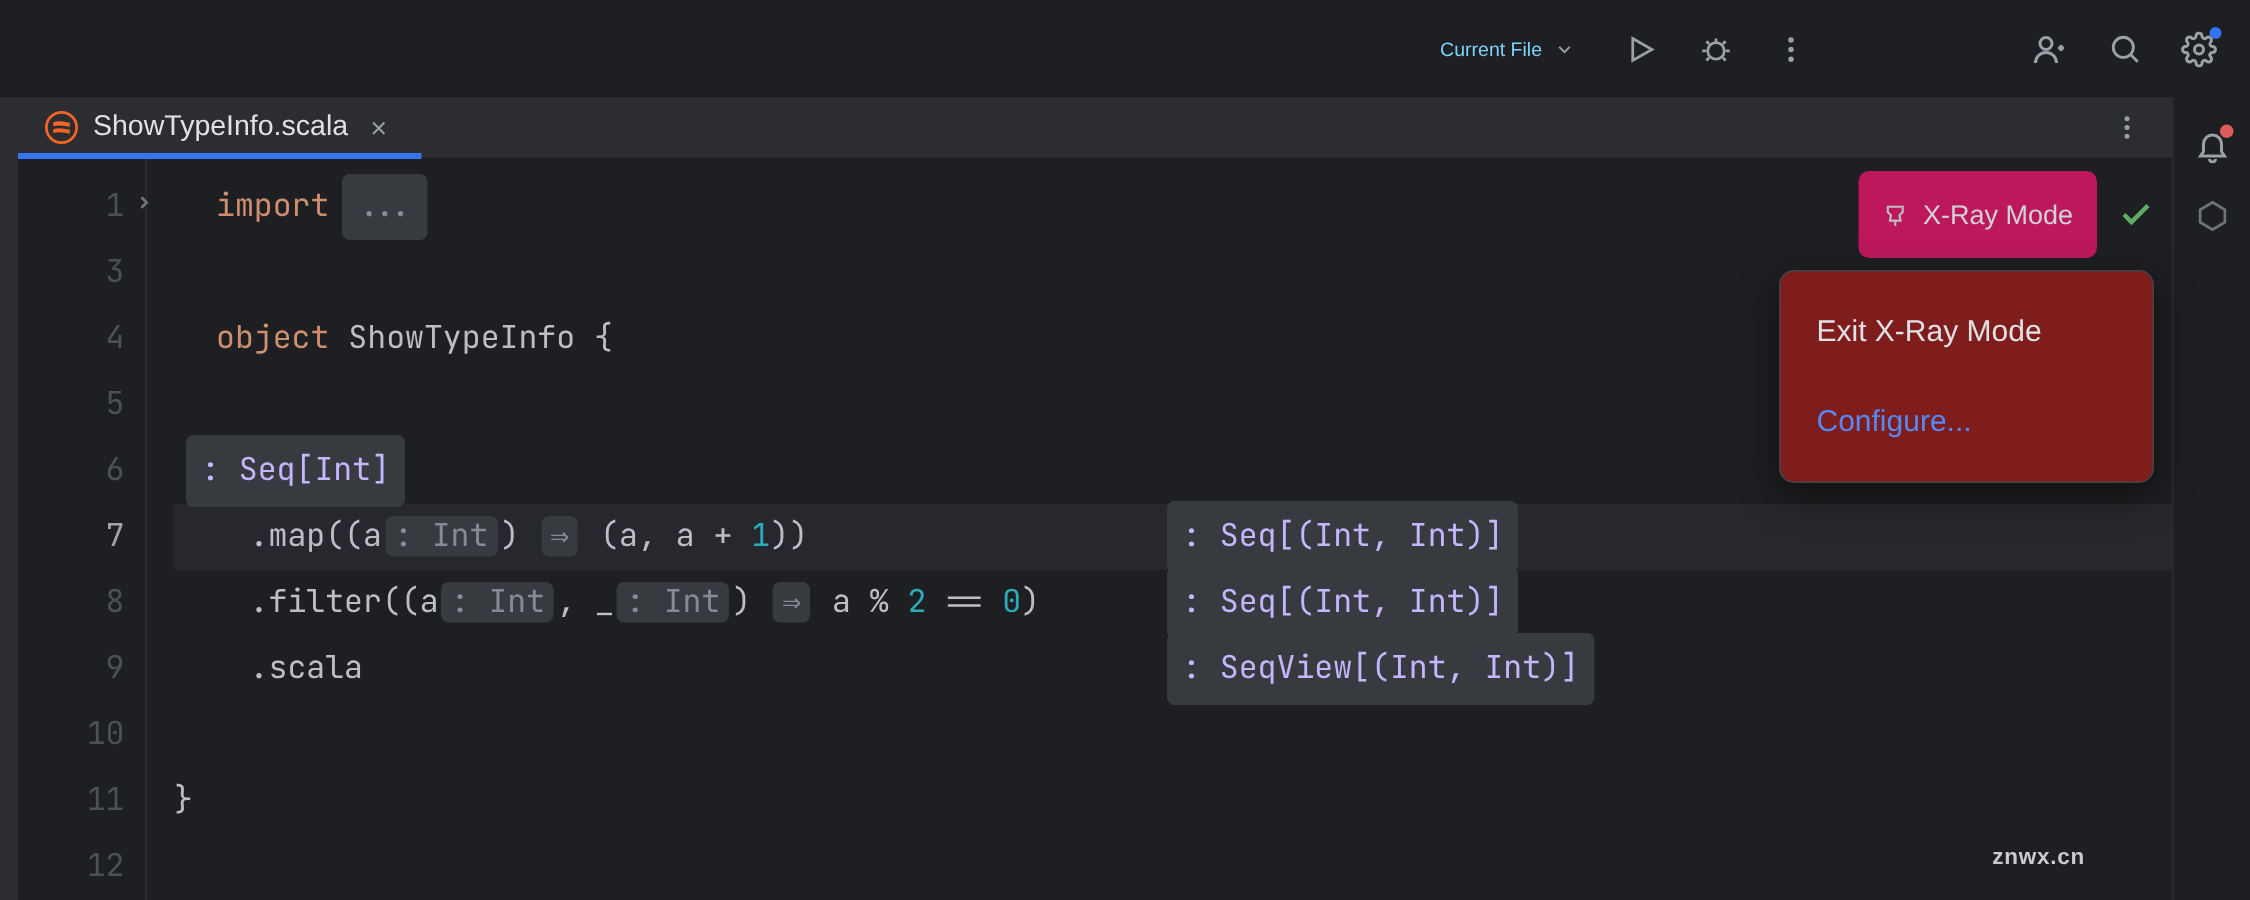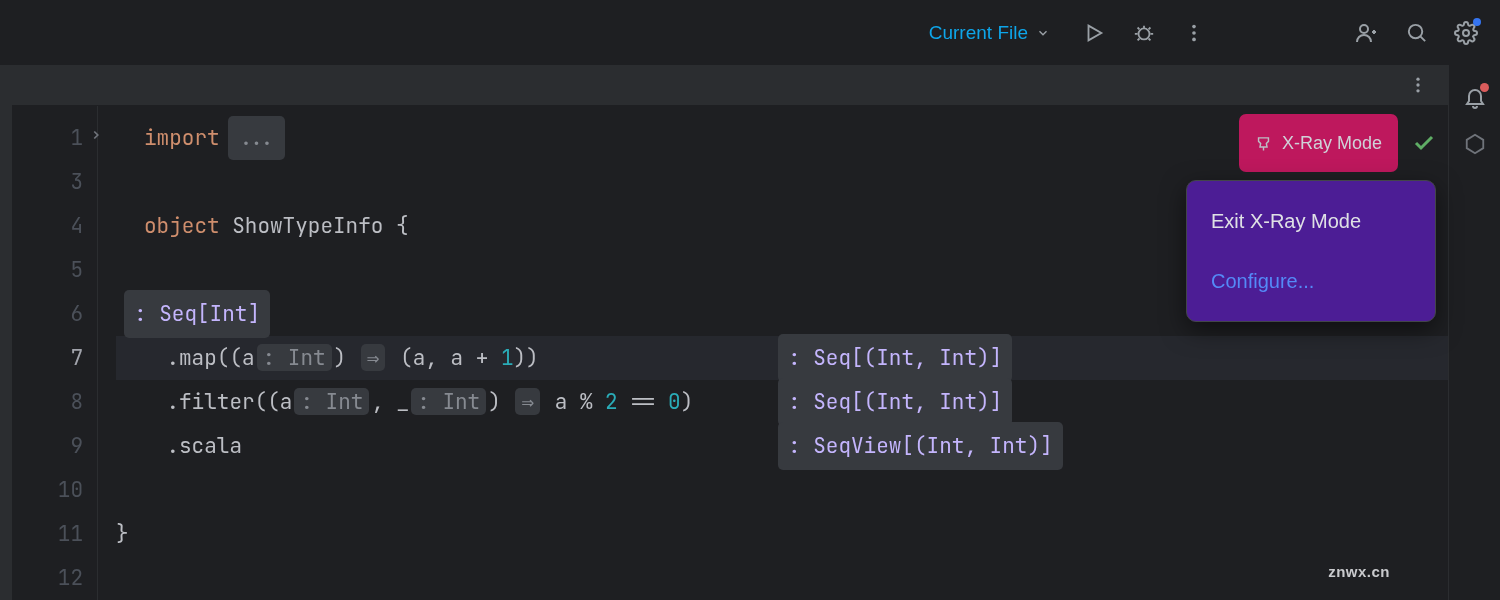--- a/index.html
+++ b/index.html
@@ -1,19 +1,19 @@
 <!DOCTYPE html>
 <html><head>
 <meta charset="utf-8">
 <style>
   * { margin: 0; padding: 0; box-sizing: border-box; }
   html, body { width: 1500px; height: 600px; background: #1e1f22; color: #bcbec4; font-family: -apple-system, "Segoe UI", sans-serif; overflow: hidden; }
   .topbar { height: 65px; display: flex; align-items: center; justify-content: flex-end; padding: 0 14px; gap: 6px; }
   .seg { display: flex; align-items: center; gap: 10px; }
-  .run-config { display: flex; align-items: center; gap: 8px; color: #0ea5e9; font-size: 19px; padding: 6px 14px; border-radius: 6px; cursor: pointer; }
+  .run-config { display: flex; align-items: center; gap: 8px; color: #7dd3fc; font-size: 13px; padding: 6px 14px; border-radius: 6px; cursor: pointer; }
   .ibtn { width: 40px; height: 40px; display: flex; align-items: center; justify-content: center; border-radius: 6px; cursor: pointer; color: #9aa0a6; }
   .gap { width: 120px; }
   .gear-wrap { position: relative; }
   .gear-dot { position: absolute; top: 5px; right: 5px; width: 8px; height: 8px; border-radius: 50%; background: #3574f0; }
   .body { display: flex; height: 535px; }
   .left { width: 12px; background: #2b2d30; }
   .main { flex: 1; display: flex; flex-direction: column; min-width: 0; }
   .tabs { height: 54px; background: #2b2d30; display: flex; align-items: stretch; border-bottom: 1px solid #1e1f22; position: relative; }
   .tab { display: flex; align-items: center; gap: 10px; padding: 0 18px; position: relative; color: #dfe1e5; font-size: 19px; cursor: pointer; }
   .tab .close { font-size: 16px; color: #9aa0a6; padding: 4px; }
@@ -31,21 +31,21 @@
   .kw { color: #cf8e6d; margin-left: 28px; }
   .num { color: #2aacb8; }
   .id { color: #bcbec4; }
   .obj { color: #bcbec4; }
   .hint { background: #373a3f; color: #868a91; border-radius: 5px; padding: 0 6px; margin: 0 2px; }
   .typehint { background: #373a3f; color: #c4b5fd; border-radius: 5px; padding: 2px 10px; margin-left: 8px; }
   .fold-box { background: #373a3f; color: #868a91; border-radius: 5px; padding: 0 10px; margin-left: 8px; }
   .status { position: absolute; top: 8px; right: 12px; display: flex; align-items: center; gap: 14px; }
   .xray-btn { display: flex; align-items: center; gap: 10px; background: #be185d; color: #d0d2d8; border-radius: 7px; padding: 7px 16px; font-size: 18px; cursor: pointer; font-family: -apple-system, sans-serif; }
   .check { color: #5fad65; }
-  .popup { position: absolute; top: 74px; right: 12px; background: #4c1d95; border: 1px solid #43454a; border-radius: 10px; padding: 10px 0; min-width: 250px; box-shadow: 0 8px 24px rgba(0,0,0,.5); font-family: -apple-system, sans-serif; }
+  .popup { position: absolute; top: 74px; right: 12px; background: #7f1d1d; border: 1px solid #43454a; border-radius: 10px; padding: 10px 0; min-width: 250px; box-shadow: 0 8px 24px rgba(0,0,0,.5); font-family: -apple-system, sans-serif; }
   .popup-item { padding: 8px 24px; font-size: 20px; cursor: pointer; color: #dfe1e5; }
   .popup-item.link { color: #548af7; }
   .rgutter { width: 52px; border-left: 1px solid #2b2d30; display: flex; flex-direction: column; align-items: center; padding-top: 20px; gap: 24px; }
   .bell-wrap { position: relative; }
   .bell-dot { position: absolute; top: -2px; right: -2px; width: 9px; height: 9px; border-radius: 50%; background: #db5c5c; }
   .watermark { position: absolute; bottom: 6px; right: 58px; color: #dcdde0; font-size: 15px; font-weight: 600; letter-spacing: 0.5px; font-family: -apple-system, sans-serif; opacity: 0.9; }
   svg { display: block; }
 </style>
 </head>
 <body>
@@ -98,20 +98,33 @@
         </svg>
       <span class="gear-dot"></span>
     </div>
   </div>
 </div>
 
 <div class="body">
   <div class="left"></div>
   <div class="main">
     <div class="tabs">
+      <div class="tab">
+        <svg class="scala-icon" viewBox="0 0 24 24">
+            <circle cx="12" cy="12" r="11" fill="none" stroke="#f26527" stroke-width="2"></circle>
+            <path d="M6 8c4-1 8-.5 12 .5v3c-4-1-8-1.5-12-.5zM6 13c4-1 8-.5 12 .5v3c-4-1-8-1.5-12-.5z" fill="#f26527"></path>
+          </svg>
+        <span>ShowTypeInfo.scala</span>
+        <span class="close">
+          <svg width="13" height="13" viewBox="0 0 24 24" stroke="#9aa0a6" stroke-width="2.5">
+              <line x1="5" y1="5" x2="19" y2="19"></line>
+              <line x1="19" y1="5" x2="5" y2="19"></line>
+            </svg>
+        </span>
+      </div>
       <div class="ibtn">
         <svg width="20" height="20" viewBox="0 0 24 24" fill="#9aa0a6">
             <circle cx="12" cy="5" r="2"></circle>
             <circle cx="12" cy="12" r="2"></circle>
             <circle cx="12" cy="19" r="2"></circle>
           </svg>
       </div>
     </div>
 
     <div class="editor">

